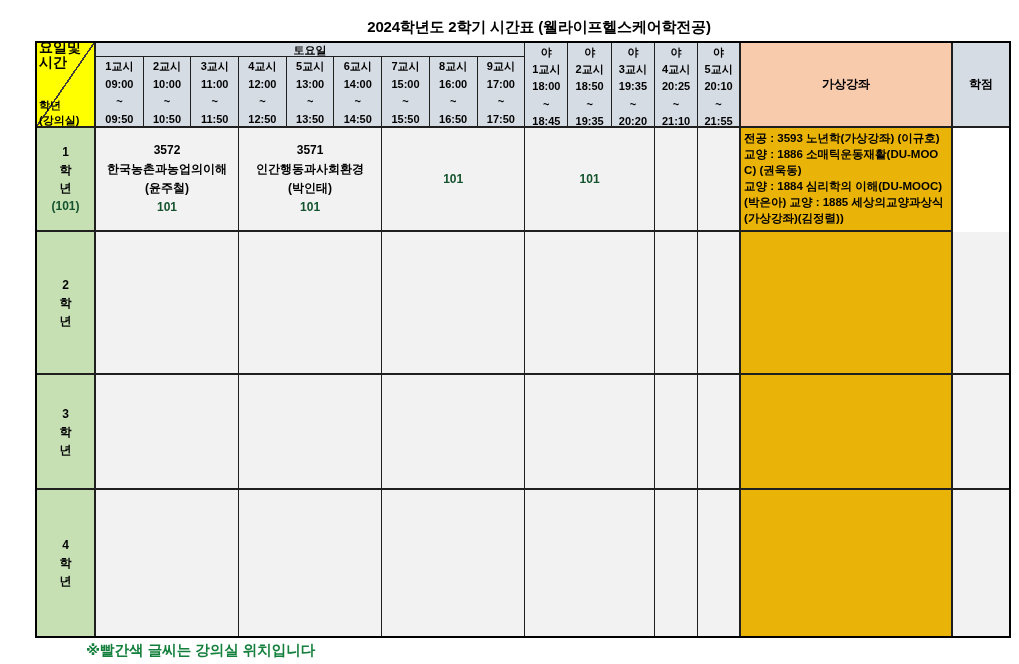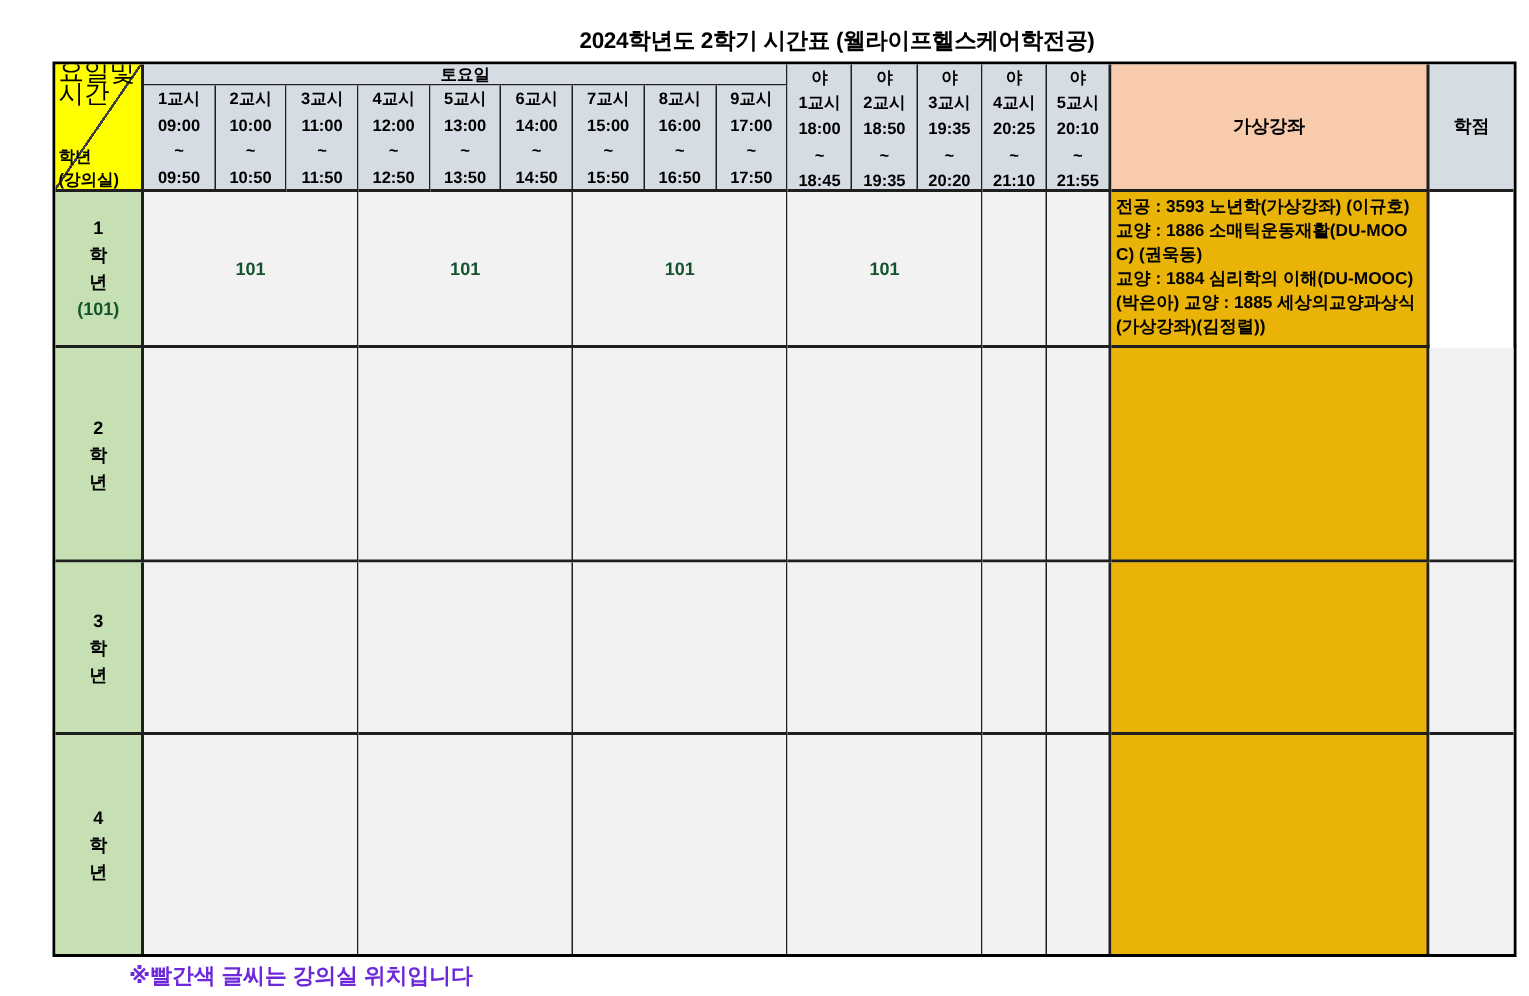--- a/index.html
+++ b/index.html
@@ -1,18 +1,18 @@
 <!DOCTYPE html>
 <html><head>
 <meta charset="utf-8">
 <style>
   html,body{margin:0;padding:0;}
   body{width:1019px;height:664px;background:#ffffff;position:relative;
        font-family:"Liberation Sans","DejaVu Sans",sans-serif;color:#000;}
-  .title{position:absolute;top:18px;left:98px;width:920px;text-align:center;
+  .title{position:absolute;top:18px;left:79px;width:920px;text-align:center;
          font-size:15px;font-weight:bold;letter-spacing:-0.2px;}
   .tt{position:absolute;left:35px;top:41px;display:grid;background:#fff;
       grid-template-columns:59px repeat(9,47.7px) repeat(3,43.3px) 43px 43px 212px 56px;
       grid-template-rows:14px 71px 104px 143px 115px 146px;
       border:2px solid #000;}
   .cell{box-sizing:border-box;border-right:1px solid #1f1f1f;border-bottom:1px solid #1f1f1f;
         overflow:hidden;position:relative;}
   .br2{border-right-width:2px;}
   .bb2{border-bottom-width:2px;}
   .brn{border-right:none;}
@@ -20,42 +20,42 @@
   .hdr{background:#D6DCE4;font-weight:bold;font-size:11px;text-align:center;}
   .sat{display:flex;align-items:center;justify-content:center;line-height:12px;}
   .time{line-height:17.5px;padding-top:1px;}
   .time span{display:block;}
   .night{line-height:17.2px;padding-top:1px;}
   .night span{display:block;}
   .corner{background:#FFFF00;}
   .diagbg{background-image:linear-gradient(to bottom right,
           transparent calc(50% - 0.8px),#3d3d3d calc(50% - 0.8px),
           #3d3d3d calc(50% + 0.8px),transparent calc(50% + 0.8px));}
-  .corner-top{position:absolute;top:-3px;left:2px;width:52px;font-size:17px;font-weight:normal;
+  .corner-top{position:absolute;top:-3px;left:2px;width:52px;font-size:14px;font-weight:bold;
               line-height:15px;text-align:left;white-space:pre-wrap;word-break:break-all;}
   .corner-bot{position:absolute;bottom:-2px;left:2px;font-size:11px;font-weight:bold;
               line-height:15px;text-align:left;white-space:pre-line;}
   .vhdr{background:#F8CBAD;display:flex;align-items:center;justify-content:center;
         font-weight:bold;font-size:12px;}
   .chdr{display:flex;align-items:center;justify-content:center;font-size:12px;}
   .glabel{background:#C6E0B4;font-weight:bold;font-size:12px;line-height:18px;
           display:flex;flex-direction:column;align-items:center;justify-content:center;
           text-align:center;white-space:pre-line;}
   .glabel span{display:block;}
   .slot{background:#F2F2F2;font-weight:bold;font-size:12px;line-height:19px;
         display:flex;flex-direction:column;align-items:center;justify-content:center;
         text-align:center;white-space:pre-line;}
   .slot span{display:block;}
   .red{color:#14532d;}
   .vcell{background:#eab308;}
   .vtext{font-weight:bold;font-size:11.5px;line-height:16px;text-align:left;
          white-space:pre-wrap;word-break:break-all;padding:2px 3px 0 3px;}
   .ccell{background:#F2F2F2;display:flex;align-items:center;justify-content:center;
          font-size:11px;color:#3f3f3f;}
-  .fnote{position:absolute;left:86px;top:641px;font-size:14.5px;font-weight:bold;color:#6d28d9;}
+  .fnote{position:absolute;left:86px;top:641px;font-size:14.5px;font-weight:bold;color:#15803d;}
 </style>
 </head>
 <body>
 
 <div class="title">2024학년도 2학기 시간표 (웰라이프헬스케어학전공)</div>
 
 <div class="tt">
 
   <div class="cell corner diagbg br2 bb2" style="grid-area:1/1/3/2">
     <div class="corner-top">요일및시간</div>
@@ -155,22 +155,26 @@
       <span>~</span>
       <span>21:55</span>
     </div>
 
   <div class="cell hdr chdr brn bb2" style="grid-area:1/17/3/18">학점</div>
   <div class="cell vhdr br2 bb2" style="grid-area:1/16/3/17">가상강좌</div>
 
   <div class="cell glabel br2 bb2" style="grid-area:3/1/4/2"><span>1
 학
 년</span><span class="red">(101)</span></div>
-  <div class="cell slot bb2" style="grid-area:3/2/4/5"><span class="red">101</span></div>
-  <div class="cell slot bb2" style="grid-area:3/5/4/8"><span class="red">101</span></div>
+  <div class="cell slot bb2" style="grid-area:3/2/4/5"><span>3572
+한국농촌과농업의이해
+(윤주철)</span><span class="red">101</span></div>
+  <div class="cell slot bb2" style="grid-area:3/5/4/8"><span>3571
+인간행동과사회환경
+(박인태)</span><span class="red">101</span></div>
   <div class="cell slot bb2" style="grid-area:3/8/4/11"><span class="red">101</span></div>
   <div class="cell slot bb2" style="grid-area:3/11/4/14"><span class="red">101</span></div>
   <div class="cell slot diagbg bb2" style="grid-area:3/14/4/15"></div>
   <div class="cell slot diagbg br2 bb2" style="grid-area:3/15/4/16"></div>
   <div class="cell vcell br2 bb2" style="grid-area:3/16/4/17">
       <div class="vtext">전공 : 3593 노년학(가상강좌) (이규호)
 교양 : 1886 소매틱운동재활(DU-MOOC) (권욱동)
 교양 : 1884 심리학의 이해(DU-MOOC) (박은아) 교양 : 1885 세상의교양과상식(가상강좌)(김정렬))</div>
     </div>
 

